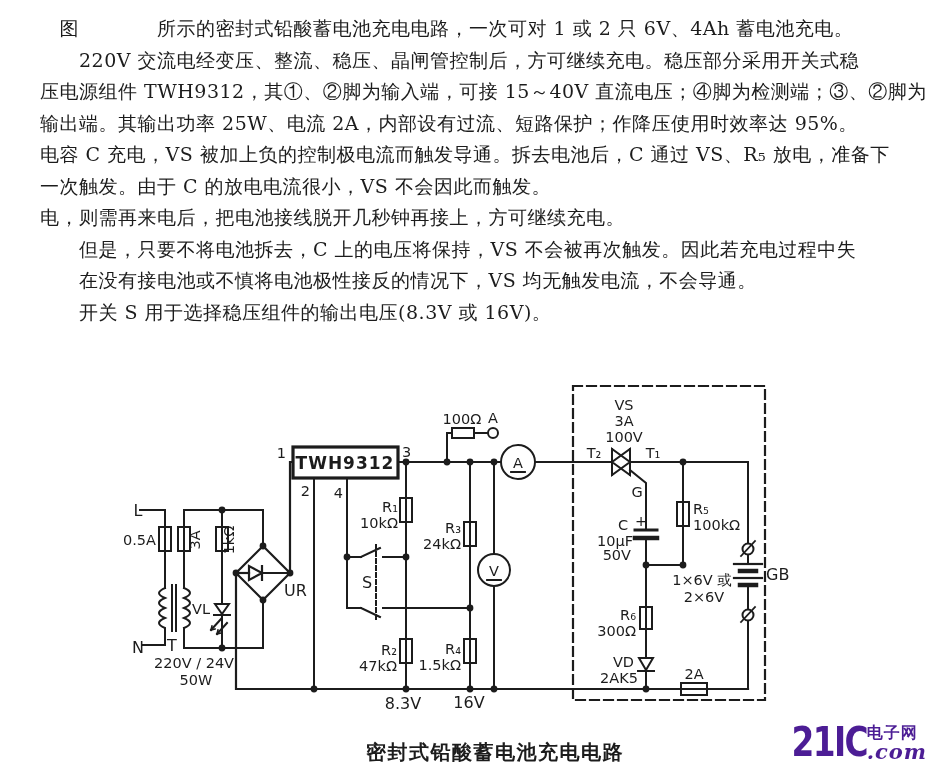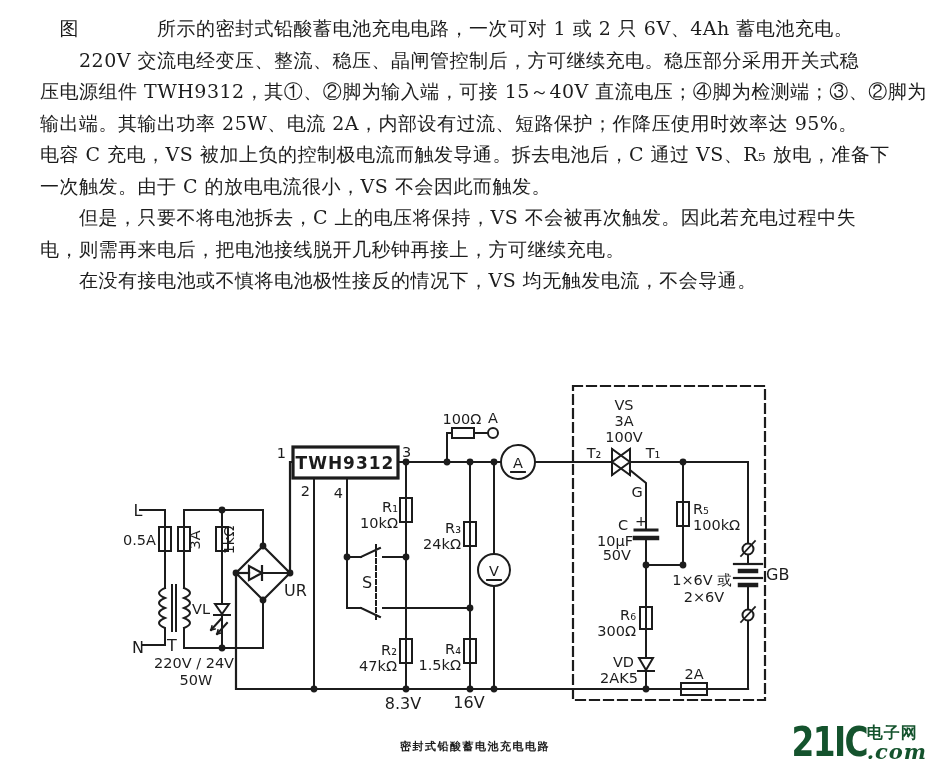--- a/index.html
+++ b/index.html
@@ -9,26 +9,26 @@
     overflow:hidden;margin:0 auto;
   }
   .textblock{
     position:absolute;left:40px;top:13px;width:860px;
     font-size:19px;line-height:31.5px;letter-spacing:0.5px;
     white-space:nowrap;
   }
   .textblock .line{height:31.5px;}
   .circuit-svg{position:absolute;left:0;top:0;width:929px;height:772px;}
   .caption{
-    position:absolute;left:340px;top:739px;width:270px;text-align:center;
-    font-size:11px;letter-spacing:1.5px;font-weight:bold;
+    position:absolute;left:360px;top:739px;width:270px;text-align:center;
+    font-size:20px;letter-spacing:1.5px;font-weight:bold;
   }
   .watermark{
     position:absolute;right:2px;top:720px;display:flex;align-items:flex-start;
-    color:#14532d;user-select:none;
+    color:#4c1d95;user-select:none;
   }
   .wm-brand{
     font-family:"DejaVu Sans","Liberation Sans",sans-serif;
     font-weight:bold;font-size:40px;line-height:44px;letter-spacing:-2px;
     transform:scaleX(0.82);transform-origin:right;
   }
   .wm-col{display:flex;flex-direction:column;margin-left:0;}
   .wm-cn{font-size:16px;font-weight:bold;line-height:18px;letter-spacing:1px;margin-top:4px;}
   .wm-tld{
     font-family:"DejaVu Serif",serif;font-style:italic;font-weight:bold;
@@ -46,23 +46,24 @@
 
 <div class="page">
 
   <div class="textblock">
     <div class="line">　图　　　　所示的密封式铅酸蓄电池充电电路，一次可对 1 或 2 只 6V、4Ah 蓄电池充电。</div>
     <div class="line">　　220V 交流电经变压、整流、稳压、晶闸管控制后，方可继续充电。稳压部分采用开关式稳</div>
     <div class="line">压电源组件 TWH9312，其①、②脚为输入端，可接 15～40V 直流电压；④脚为检测端；③、②脚为</div>
     <div class="line">输出端。其输出功率 25W、电流 2A，内部设有过流、短路保护；作降压使用时效率达 95%。</div>
     <div class="line">电容 C 充电，VS 被加上负的控制极电流而触发导通。拆去电池后，C 通过 VS、R₅ 放电，准备下</div>
     <div class="line">一次触发。由于 C 的放电电流很小，VS 不会因此而触发。</div>
+    <div class="line">电，则需再来电后，把电池接线脱开几秒钟再接上，方可继续充电。</div>
     <div class="line">　　但是，只要不将电池拆去，C 上的电压将保持，VS 不会被再次触发。因此若充电过程中失</div>
-    <div class="line">电，则需再来电后，把电池接线脱开几秒钟再接上，方可继续充电。</div>
     <div class="line">　　在没有接电池或不慎将电池极性接反的情况下，VS 均无触发电流，不会导通。</div>
+    <div class="line">　　开关 S 用于选择稳压组件的输出电压(8.3V 或 16V)。</div>
   </div>
 
   <svg class="circuit-svg" viewBox="0 0 929 772" stroke-linecap="square" stroke-linejoin="miter">
 
     <g stroke="#1c1c1c" stroke-width="2" fill="none">
       <path d="M140,510 H165 V588"></path>
       <path d="M165,588 Q153,593 165,598 Q153,603 165,608 Q153,613 165,618 Q153,623 165,628 V645 H142"></path>
       <path d="M172,585 V631 M176,585 V631"></path>
       <path d="M184,588 Q196,593 184,598 Q196,603 184,608 Q196,613 184,618 Q196,623 184,628"></path>
       <rect x="159" y="527" width="12" height="24" fill="#ffffff"></rect>

